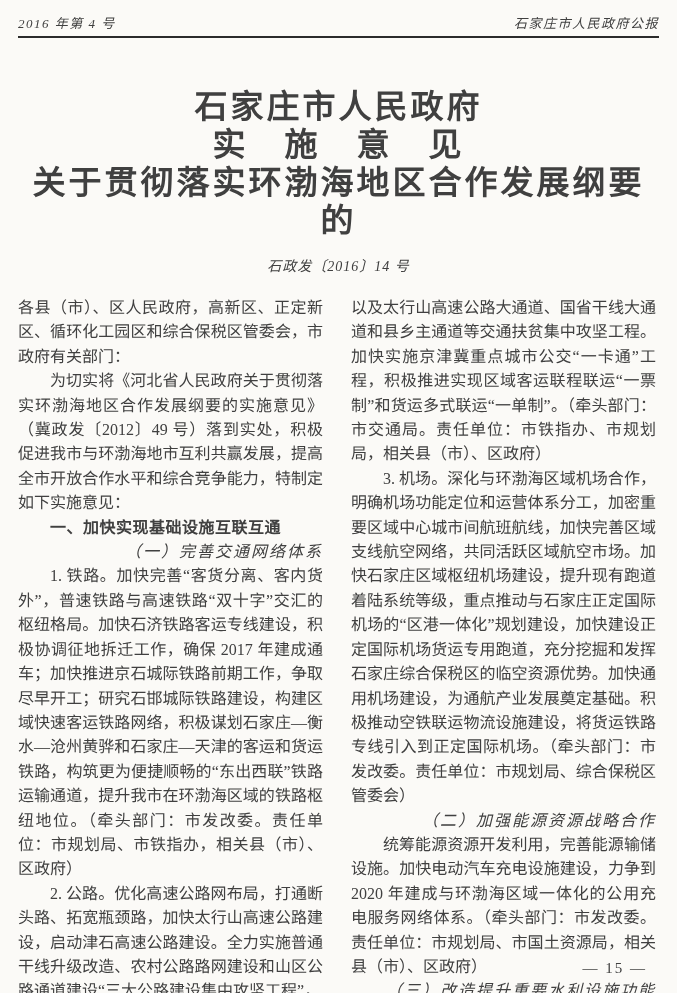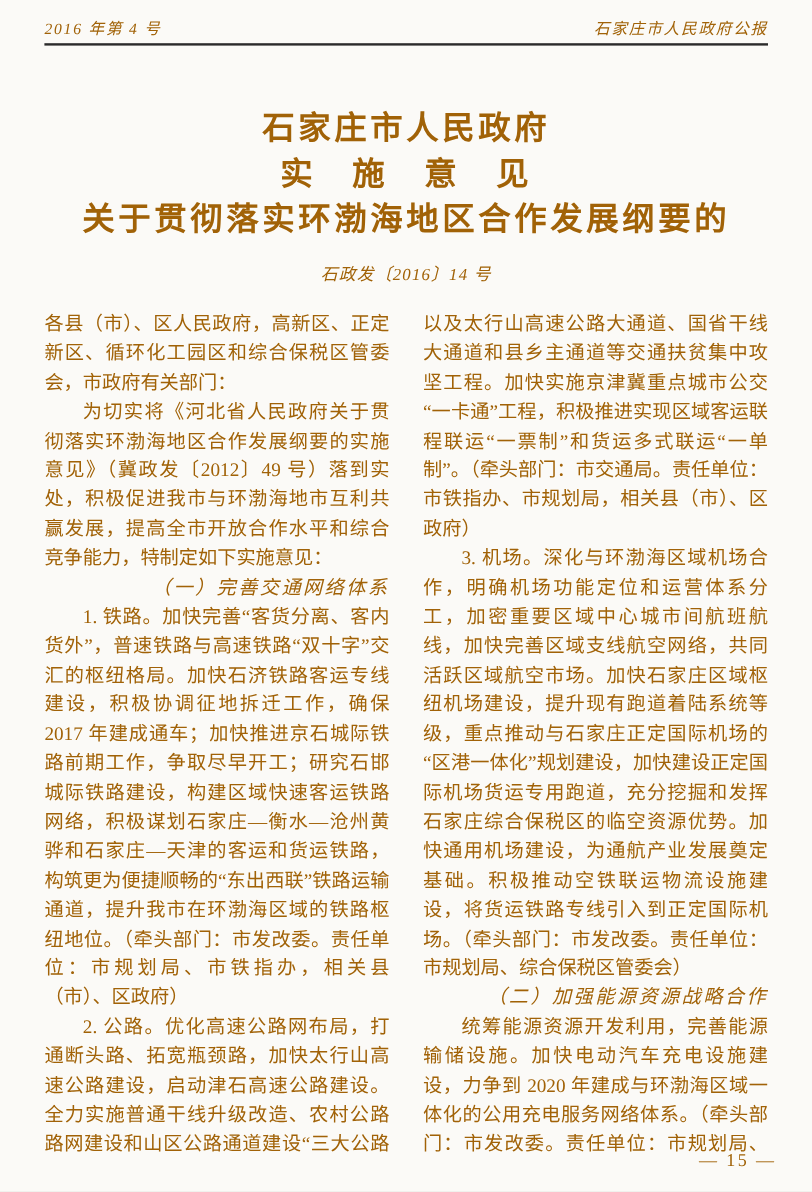--- a/index.html
+++ b/index.html
@@ -2,24 +2,24 @@
 <html lang="zh-CN"><head>
 <meta charset="utf-8">
 <style>
   html, body { margin: 0; padding: 0; background: #e9e9e7; }
   .page {
     position: relative;
     width: 677px;
     height: 993px;
     margin: 0 auto;
     background: #fbfaf7;
-    color: #a16207;
+    color: #404040;
     font-family: "Liberation Serif", "DejaVu Serif", serif;
     box-sizing: border-box;
-    padding: 0 37px;
+    padding: 0 18px;
     overflow: hidden;
   }
   
   .running-header {
     display: flex;
     justify-content: space-between;
     align-items: flex-end;
     padding-top: 13px;
     font-size: 13px;
     font-style: italic;
@@ -27,21 +27,21 @@
   }
   .header-rule {
     border: none;
     border-top: 2px solid #2b2b2b;
     margin: 4px 0 0 0;
   }
   
   .doc-title {
     margin: 50px 0 0 0;
     text-align: center;
-    font-size: 27px;
+    font-size: 33px;
     font-weight: bold;
     line-height: 38px;
     letter-spacing: 3px;
   }
   .doc-title span { display: block; }
   .doc-number {
     margin-top: 15px;
     text-align: center;
     font-size: 14px;
     font-style: italic;
@@ -99,20 +99,21 @@
     <span>石家庄市人民政府</span>
     <span>实　施　意　见</span>
     <span>关于贯彻落实环渤海地区合作发展纲要的</span>
   </h1>
   <div class="doc-number">石政发〔2016〕14 号</div>
 
   <main class="columns">
     <section class="col">
       <p class="para flush">各县（市）、区人民政府，高新区、正定新区、循环化工园区和综合保税区管委会，市政府有关部门：</p>
       <p class="para">为切实将《河北省人民政府关于贯彻落实环渤海地区合作发展纲要的实施意见》（冀政发〔2012〕49 号）落到实处，积极促进我市与环渤海地市互利共赢发展，提高全市开放合作水平和综合竞争能力，特制定如下实施意见：</p>
+      <p class="para h-bold">一、加快实现基础设施互联互通</p>
       <p class="para h-kai">（一）完善交通网络体系</p>
       <p class="para">1. 铁路。加快完善“客货分离、客内货外”，普速铁路与高速铁路“双十字”交汇的枢纽格局。加快石济铁路客运专线建设，积极协调征地拆迁工作，确保 2017 年建成通车；加快推进京石城际铁路前期工作，争取尽早开工；研究石邯城际铁路建设，构建区域快速客运铁路网络，积极谋划石家庄—衡水—沧州黄骅和石家庄—天津的客运和货运铁路，构筑更为便捷顺畅的“东出西联”铁路运输通道，提升我市在环渤海区域的铁路枢纽地位。（牵头部门：市发改委。责任单位：市规划局、市铁指办，相关县（市）、区政府）</p>
       <p class="para">2. 公路。优化高速公路网布局，打通断头路、拓宽瓶颈路，加快太行山高速公路建设，启动津石高速公路建设。全力实施普通干线升级改造、农村公路路网建设和山区公路通道建设“三大公路建设集中攻坚工程”，</p>
     </section>
     <section class="col">
       <p class="para flush">以及太行山高速公路大通道、国省干线大通道和县乡主通道等交通扶贫集中攻坚工程。加快实施京津冀重点城市公交“一卡通”工程，积极推进实现区域客运联程联运“一票制”和货运多式联运“一单制”。（牵头部门：市交通局。责任单位：市铁指办、市规划局，相关县（市）、区政府）</p>
       <p class="para">3. 机场。深化与环渤海区域机场合作，明确机场功能定位和运营体系分工，加密重要区域中心城市间航班航线，加快完善区域支线航空网络，共同活跃区域航空市场。加快石家庄区域枢纽机场建设，提升现有跑道着陆系统等级，重点推动与石家庄正定国际机场的“区港一体化”规划建设，加快建设正定国际机场货运专用跑道，充分挖掘和发挥石家庄综合保税区的临空资源优势。加快通用机场建设，为通航产业发展奠定基础。积极推动空铁联运物流设施建设，将货运铁路专线引入到正定国际机场。（牵头部门：市发改委。责任单位：市规划局、综合保税区管委会）</p>
       <p class="para h-kai">（二）加强能源资源战略合作</p>
       <p class="para">统筹能源资源开发利用，完善能源输储设施。加快电动汽车充电设施建设，力争到 2020 年建成与环渤海区域一体化的公用充电服务网络体系。（牵头部门：市发改委。责任单位：市规划局、市国土资源局，相关县（市）、区政府）</p>
       <p class="para h-kai">（三）改造提升重要水利设施功能</p>

